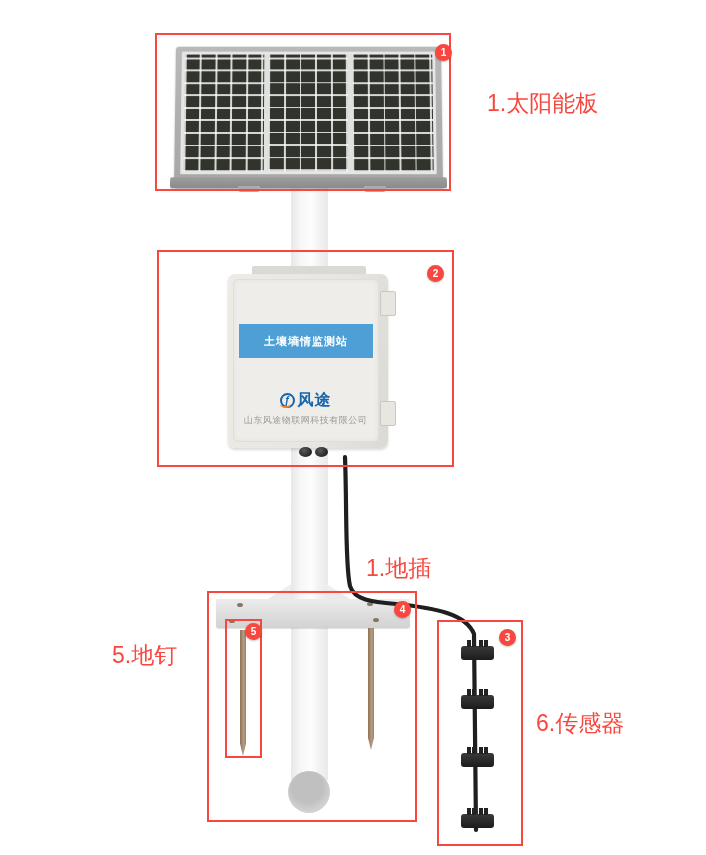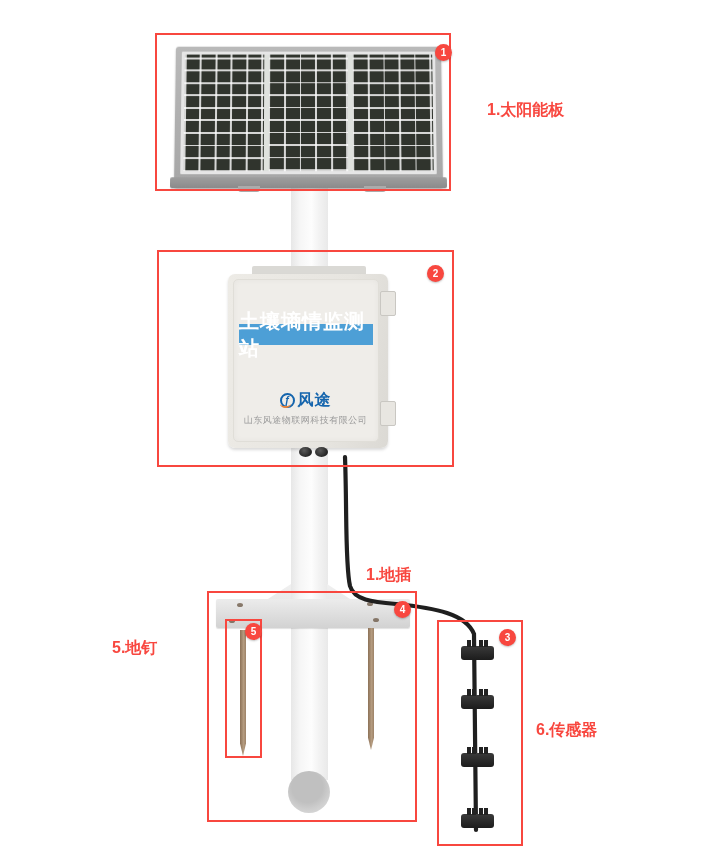--- a/index.html
+++ b/index.html
@@ -74,22 +74,22 @@
     left:228px;top:274px;width:160px;height:174px;z-index:4;border-radius:7px;
     background:linear-gradient(100deg,#edebe6,#e7e5e0 65%,#dbd9d4);
     box-shadow:0 2px 3px rgba(0,0,0,.15);
   }
   .ebox-door{position:absolute;inset:5px 9px 6px 5px;border-radius:5px;background:#efede9;
     border:1px solid #e0ded8;box-shadow:inset 0 0 6px rgba(0,0,0,.04);}
   .hinge{position:absolute;left:152px;width:14px;height:23px;background:#e8e6e1;
     border:1px solid #c9c7c2;border-radius:2px;}
   .h1{top:17px;} .h2{top:127px;}
   .banner{
-    position:absolute;left:11px;width:134px;top:50px;height:21px;background:var(--banner-blue);
-    color:#fff;font-size:20px;font-weight:bold;letter-spacing:1px;
+    position:absolute;left:11px;width:134px;top:50px;height:34px;background:var(--banner-blue);
+    color:#fff;font-size:11px;font-weight:bold;letter-spacing:1px;
     display:flex;align-items:center;justify-content:center;
   }
   .logo-row{position:absolute;left:0;width:155px;top:116px;display:flex;align-items:center;justify-content:center;gap:3px;}
   .logo-circle{
     position:relative;width:15px;height:15px;border:2px solid var(--logo-blue);border-radius:50%;
     display:flex;align-items:center;justify-content:center;box-sizing:border-box;
   }
   .logo-circle i{font-style:italic;font-weight:bold;font-size:10px;line-height:1;color:var(--logo-blue);}
   .logo-circle em{position:absolute;left:-2px;bottom:-2px;width:11px;height:6px;border:0;
     border-bottom:2.5px solid var(--logo-orange);border-radius:50%;}
@@ -119,23 +119,23 @@
   .bx3{left:437px;top:620px;width:86px;height:226px;}
   .bx4{left:207px;top:591px;width:210px;height:231px;}
   .bx5{left:225px;top:619px;width:37px;height:139px;}
   .abadge{
     width:17px;height:17px;border-radius:50%;background:var(--annotation-red);z-index:11;
     color:#fff;font-size:10px;font-weight:bold;display:flex;align-items:center;justify-content:center;
     box-shadow:0 1px 2px rgba(0,0,0,.25);
   }
   .bd1{left:435px;top:44px;} .bd2{left:427px;top:265px;} .bd3{left:499px;top:629px;}
   .bd4{left:394px;top:601px;} .bd5{left:245px;top:623px;}
-  .albl{color:var(--annotation-red);font-size:16px;font-weight:700;z-index:11;white-space:nowrap;margin-top:12px;}
+  .albl{color:var(--annotation-red);font-size:23px;font-weight:400;z-index:11;white-space:nowrap;}
   .lb1{left:487px;top:88px;} .lb2{left:493px;top:333px;} .lb3{left:536px;top:708px;}
-  .lb4{left:366px;top:553px;} .lb5{left:112px;top:626px;text-align:center;}
+  .lb4{left:366px;top:553px;} .lb5{left:112px;top:640px;text-align:center;}
 </style>
 </head>
 <body>
 
 <div class="stage">
 
   <div class="abs pole"></div>
   <div class="abs pole-cap"></div>
 
   <div class="abs solar">

